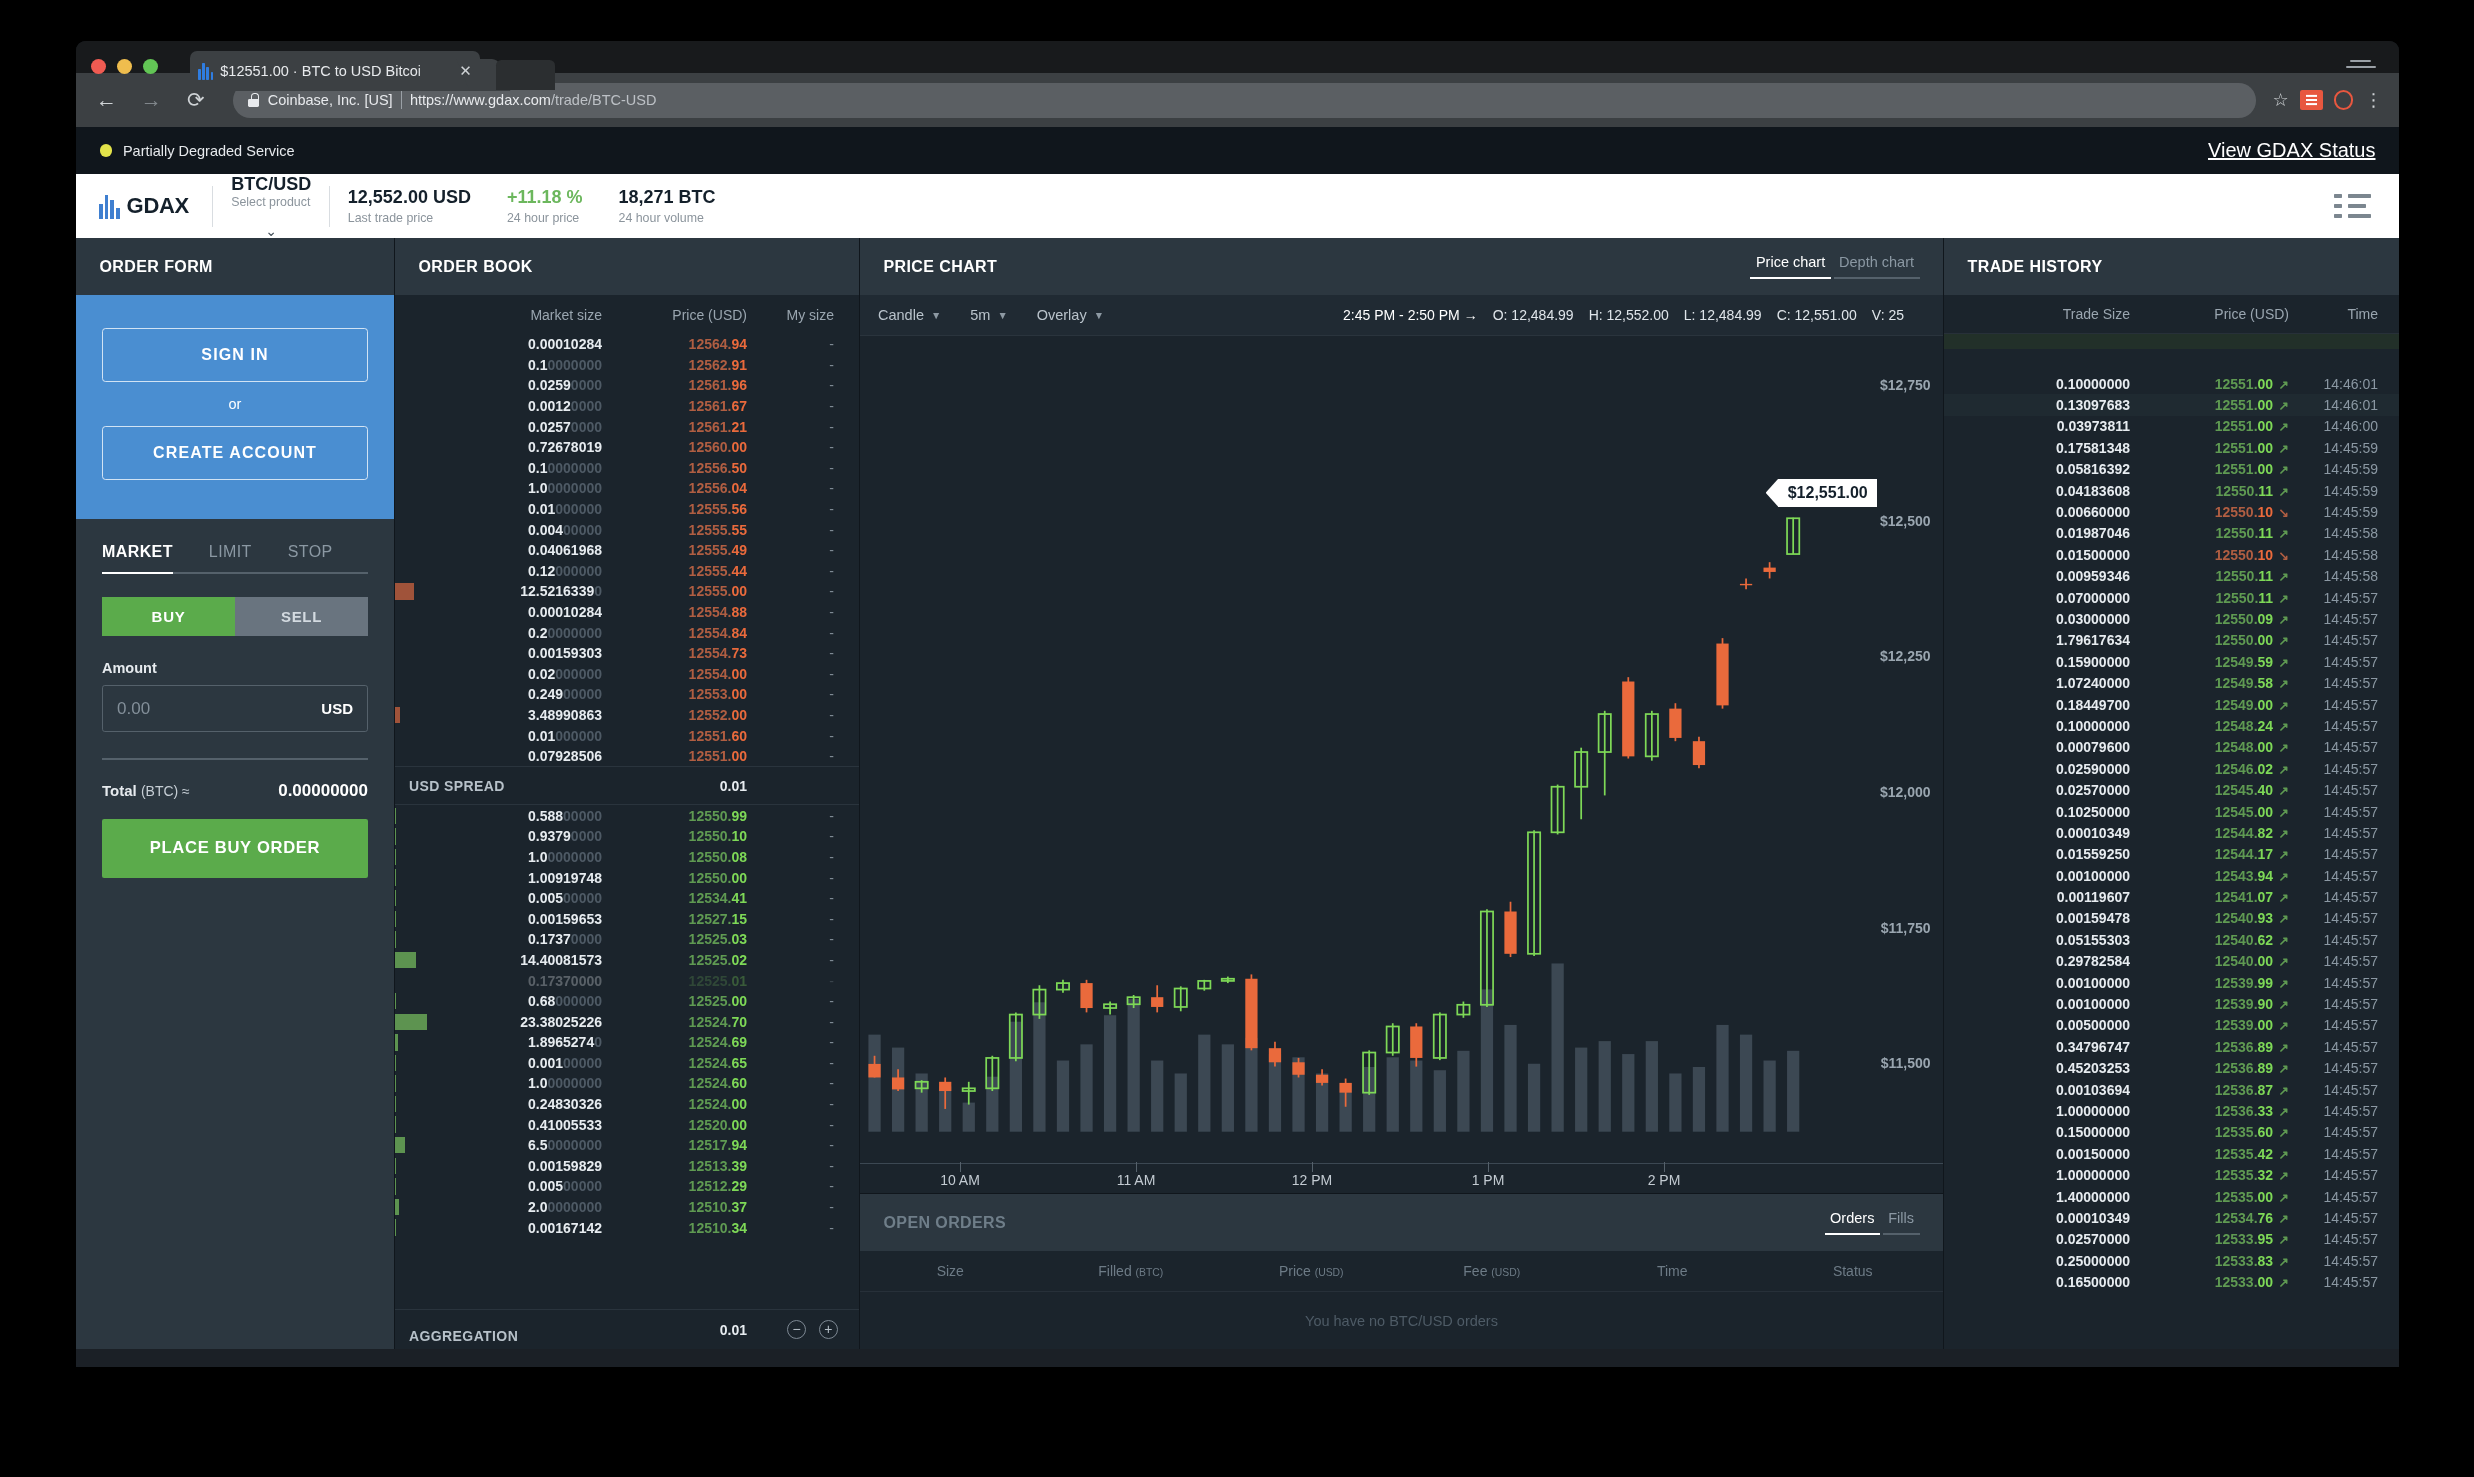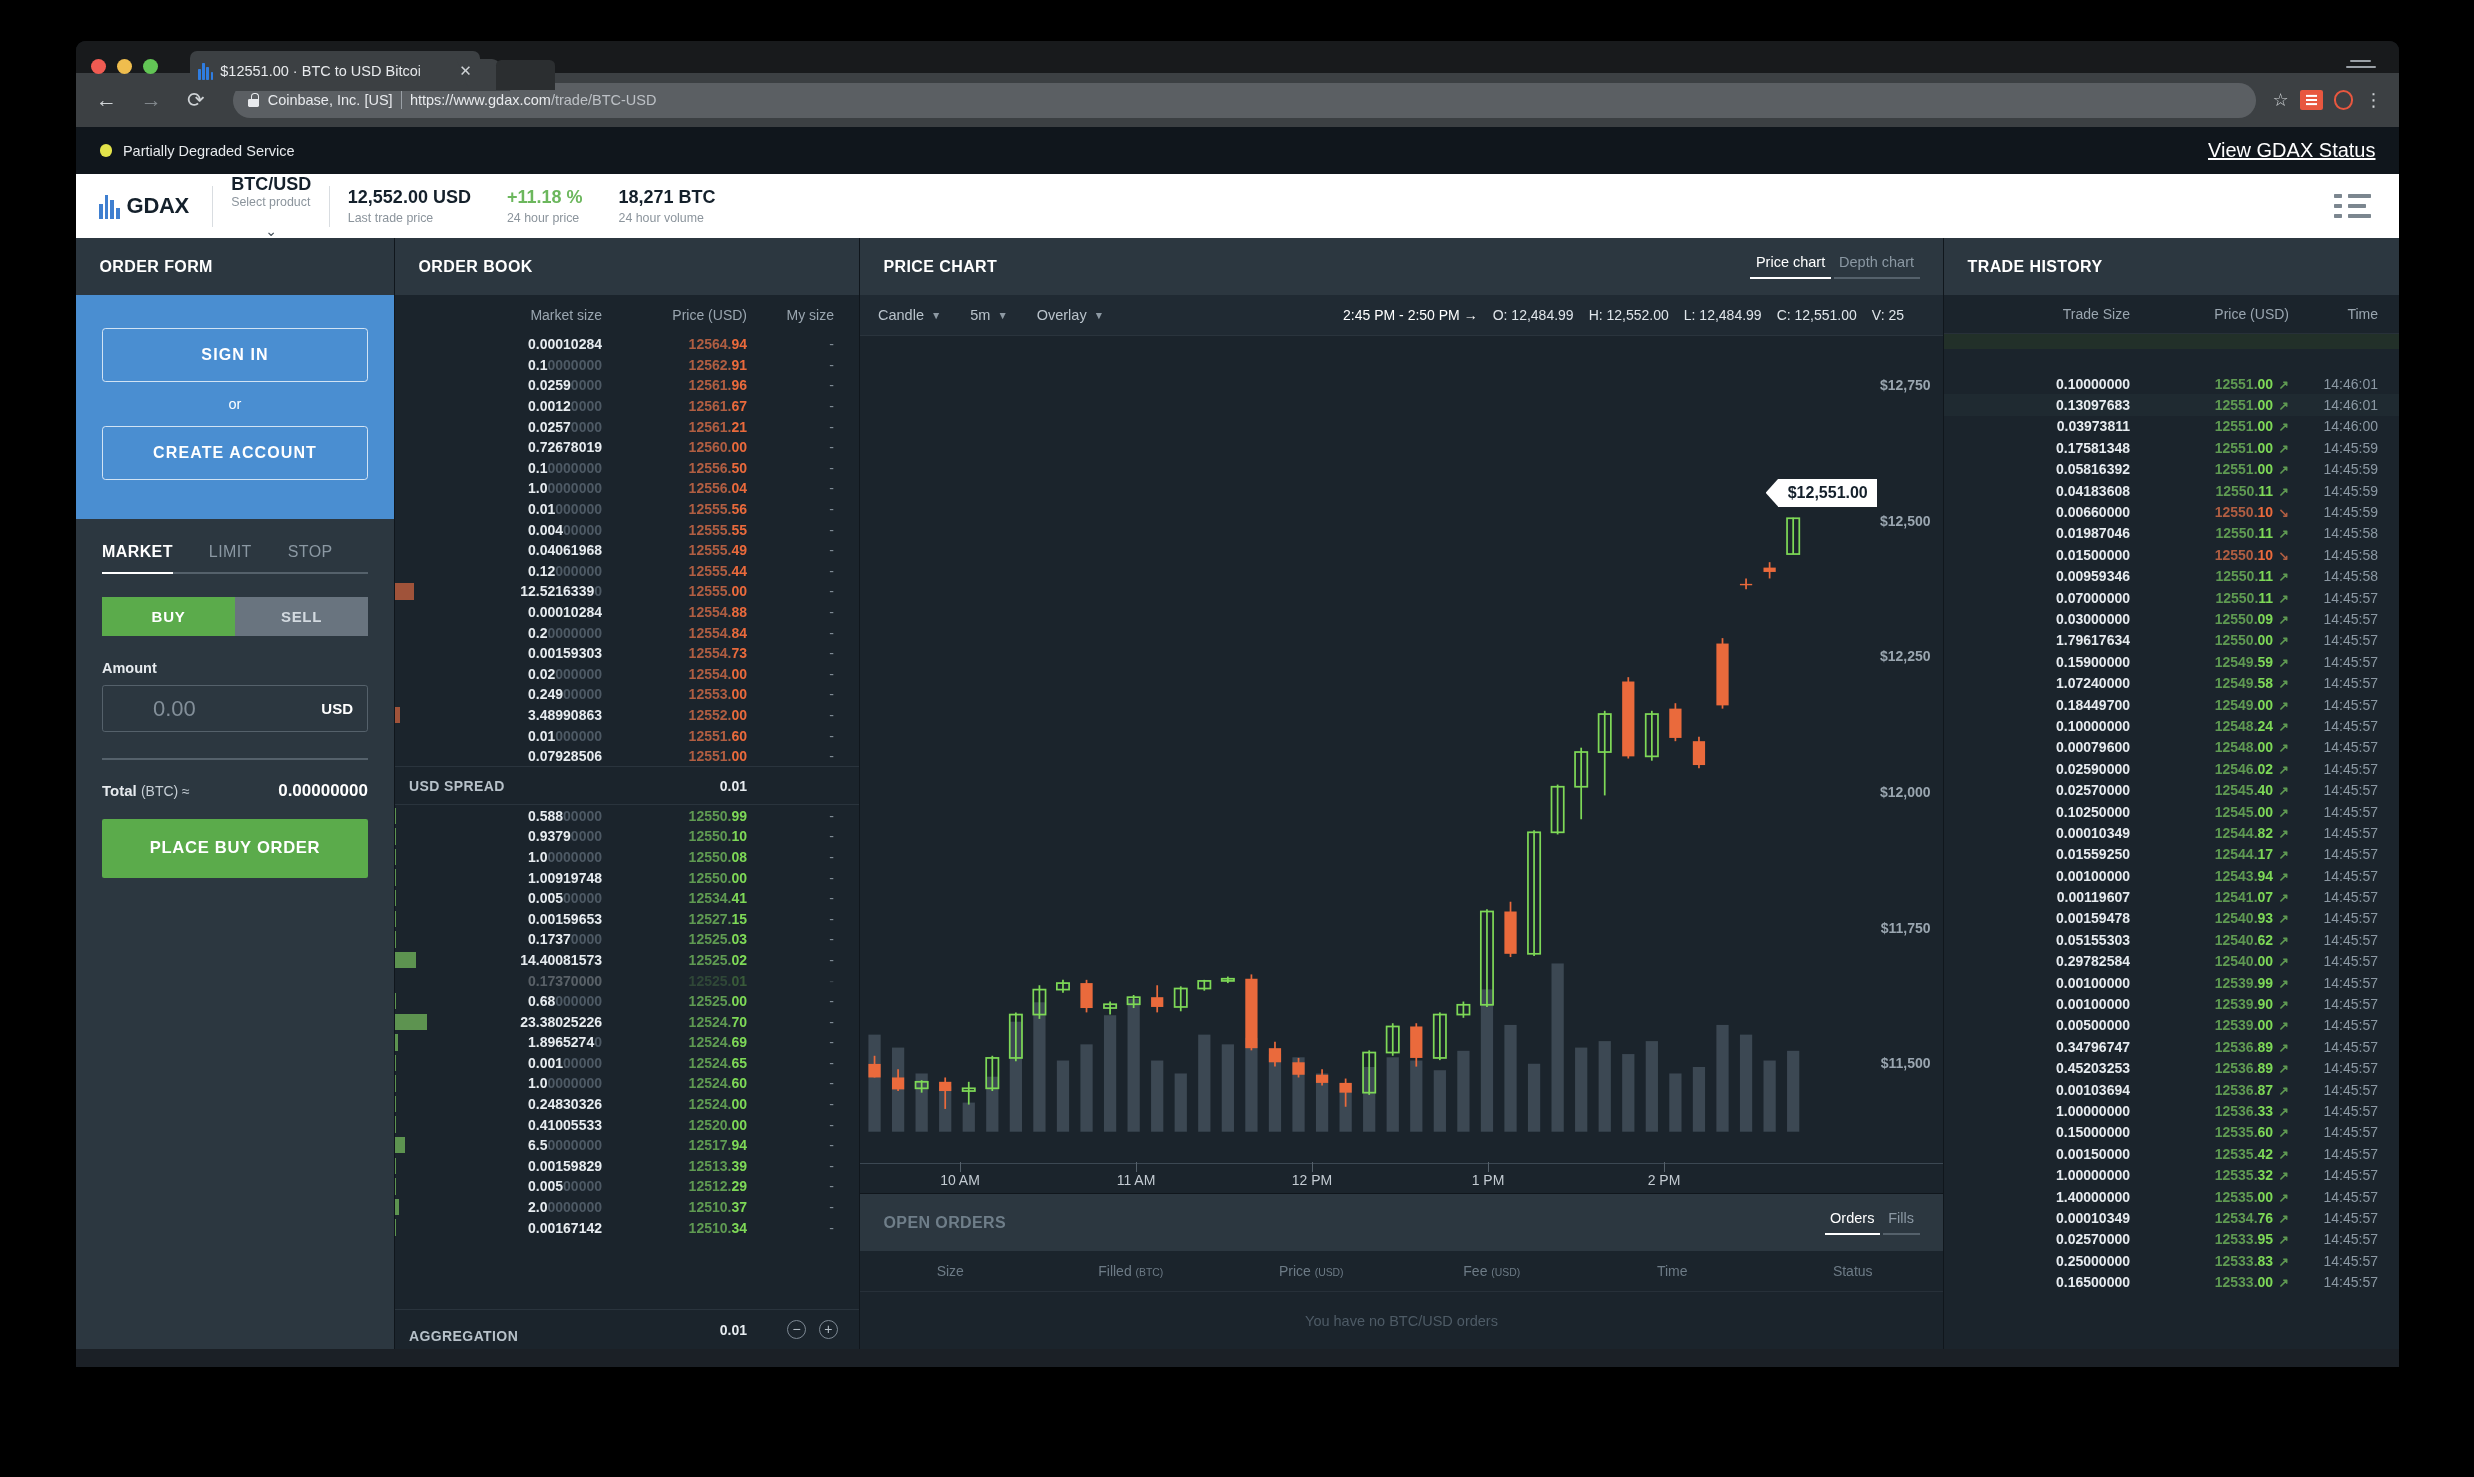--- a/index.html
+++ b/index.html
@@ -127,21 +127,21 @@
   .tab3.on:after { content:""; position:absolute; left:0; right:18px; bottom:-2.1px;
           height:2.1px; background:#fff; }
   .bs { display:flex; margin-top:23.5px; }
   .bs-btn { flex:1 1 0; height:39px; display:flex; align-items:center; justify-content:center;
             font-size:15px; font-weight:bold; letter-spacing:0.7px; }
   .bs-buy { background:#5bab4b; color:#fff; }
   .bs-sell { background:#69747f; color:#d3dae0; }
   .fld-label { color:#e6eaee; font-size:14.5px; font-weight:bold; margin:23.5px 0 9.7px; }
   .fld { height:47px; border:1.4px solid #55616b; border-radius:2.8px; display:flex;
          align-items:center; justify-content:space-between; padding:0 14px; }
-  .fld .ph { color:#838f99; font-size:22px;margin-left:36px; }
+  .fld .ph { color:#838f99; font-size:17px; }
   .fld .unit { color:#fff; font-size:15px; font-weight:bold; }
   .hr { height:1.4px; background:#55616b; margin:26px 0 0; }
   .tot { display:flex; justify-content:space-between; align-items:baseline; margin:21px 0 18px; }
   .tot-l { color:#e6eaee; font-size:15px; font-weight:bold; }
   .tot-l small { font-weight:normal; font-size:14px; color:#c6ced5; }
   .tot-r { color:#fff; font-size:17px; font-weight:bold; }
   .place { height:59px; background:#5bab4b; color:#fff; font-size:16.6px; font-weight:bold;
            letter-spacing:0.7px; display:flex; align-items:center; justify-content:center;
            border-radius:2.1px; }
   .ob-cols { display:flex; align-items:center; height:39px; color:#9aa6b0; font-size:14px; }

